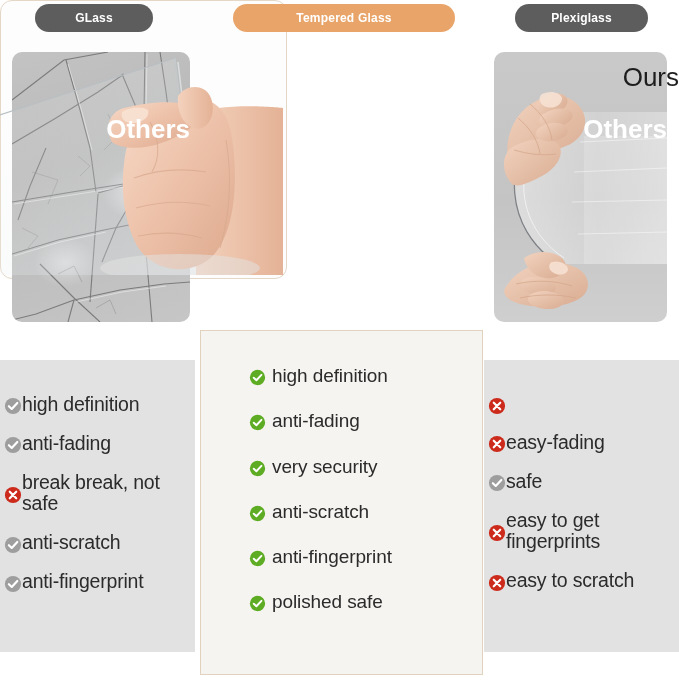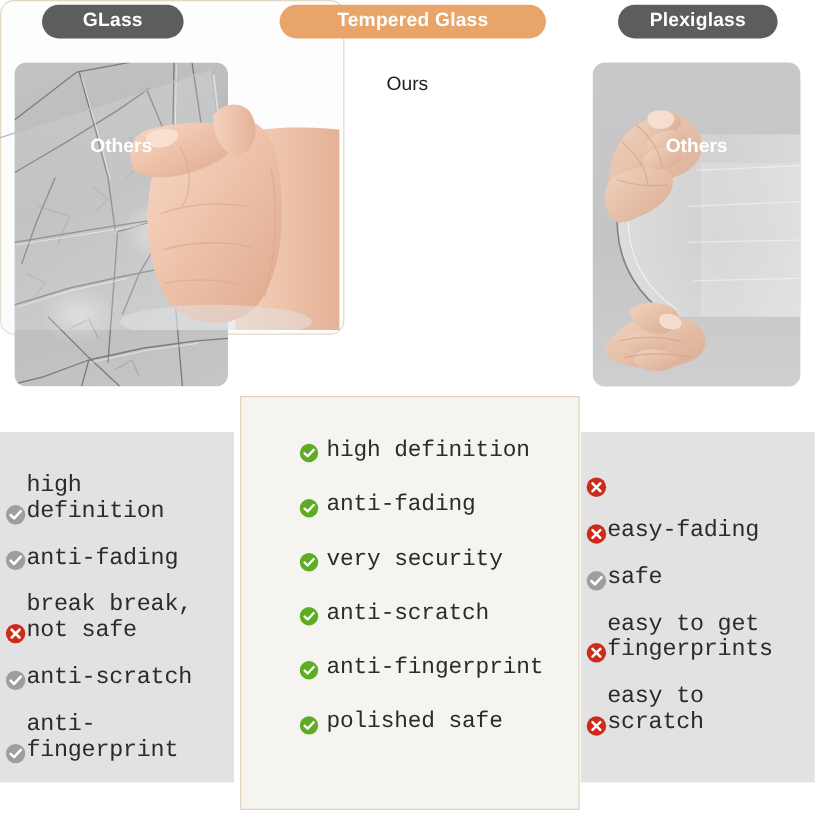--- a/index.html
+++ b/index.html
@@ -19,21 +19,21 @@
   
   .pill {
     position: absolute;
     top: 4px;
     height: 28px;
     border-radius: 14px;
     display: flex;
     align-items: center;
     justify-content: center;
     color: #ffffff;
-    font-size: 16px;
+    font-size: 12px;
     font-weight: bold;
     letter-spacing: 0.2px;
     white-space: nowrap;
   }
   .pill-gray { background: #5d5d5d; }
   .pill-orange { background: #e9a569; justify-content: center; }
 
   #pill-left   { left: 35px;  width: 118px; }
   #pill-center { left: 233px; width: 222px; }
   #pill-right  { left: 515px; width: 133px; }
@@ -41,22 +41,22 @@
   
   .photo {
     position: absolute;
     border-radius: 10px;
     overflow: hidden;
   }
   .photo-label {
     position: absolute;
     left: 0;
     right: 0;
-    text-align: center;
-    font-size: 16px;
+    text-align: right;
+    font-size: 26px;
     font-weight: 600;
     z-index: 6;
   }
   .label-light { color: #ffffff; top: 62px; }
   .label-dark  { color: #1d1d1d; top: 62px; font-weight: 500; }
 
   
   #photo-left {
     left: 12px; top: 52px; width: 178px; height: 270px;
     background:
@@ -103,23 +103,22 @@
   }
 
   
   ul.features {
     list-style: none;
     margin: 0;
     padding: 0;
   }
   ul.features li {
     display: flex;
-    align-items: flex-end;
+    align-items: center;
     position: relative;
-    font-family: Liberation Mono, monospace;
   }
   .feat-text { line-height: 1.12; }
 
   
   .side-list {
     position: absolute;
     left: 4px;
     right: 2px;
     top: 34px;
   }

